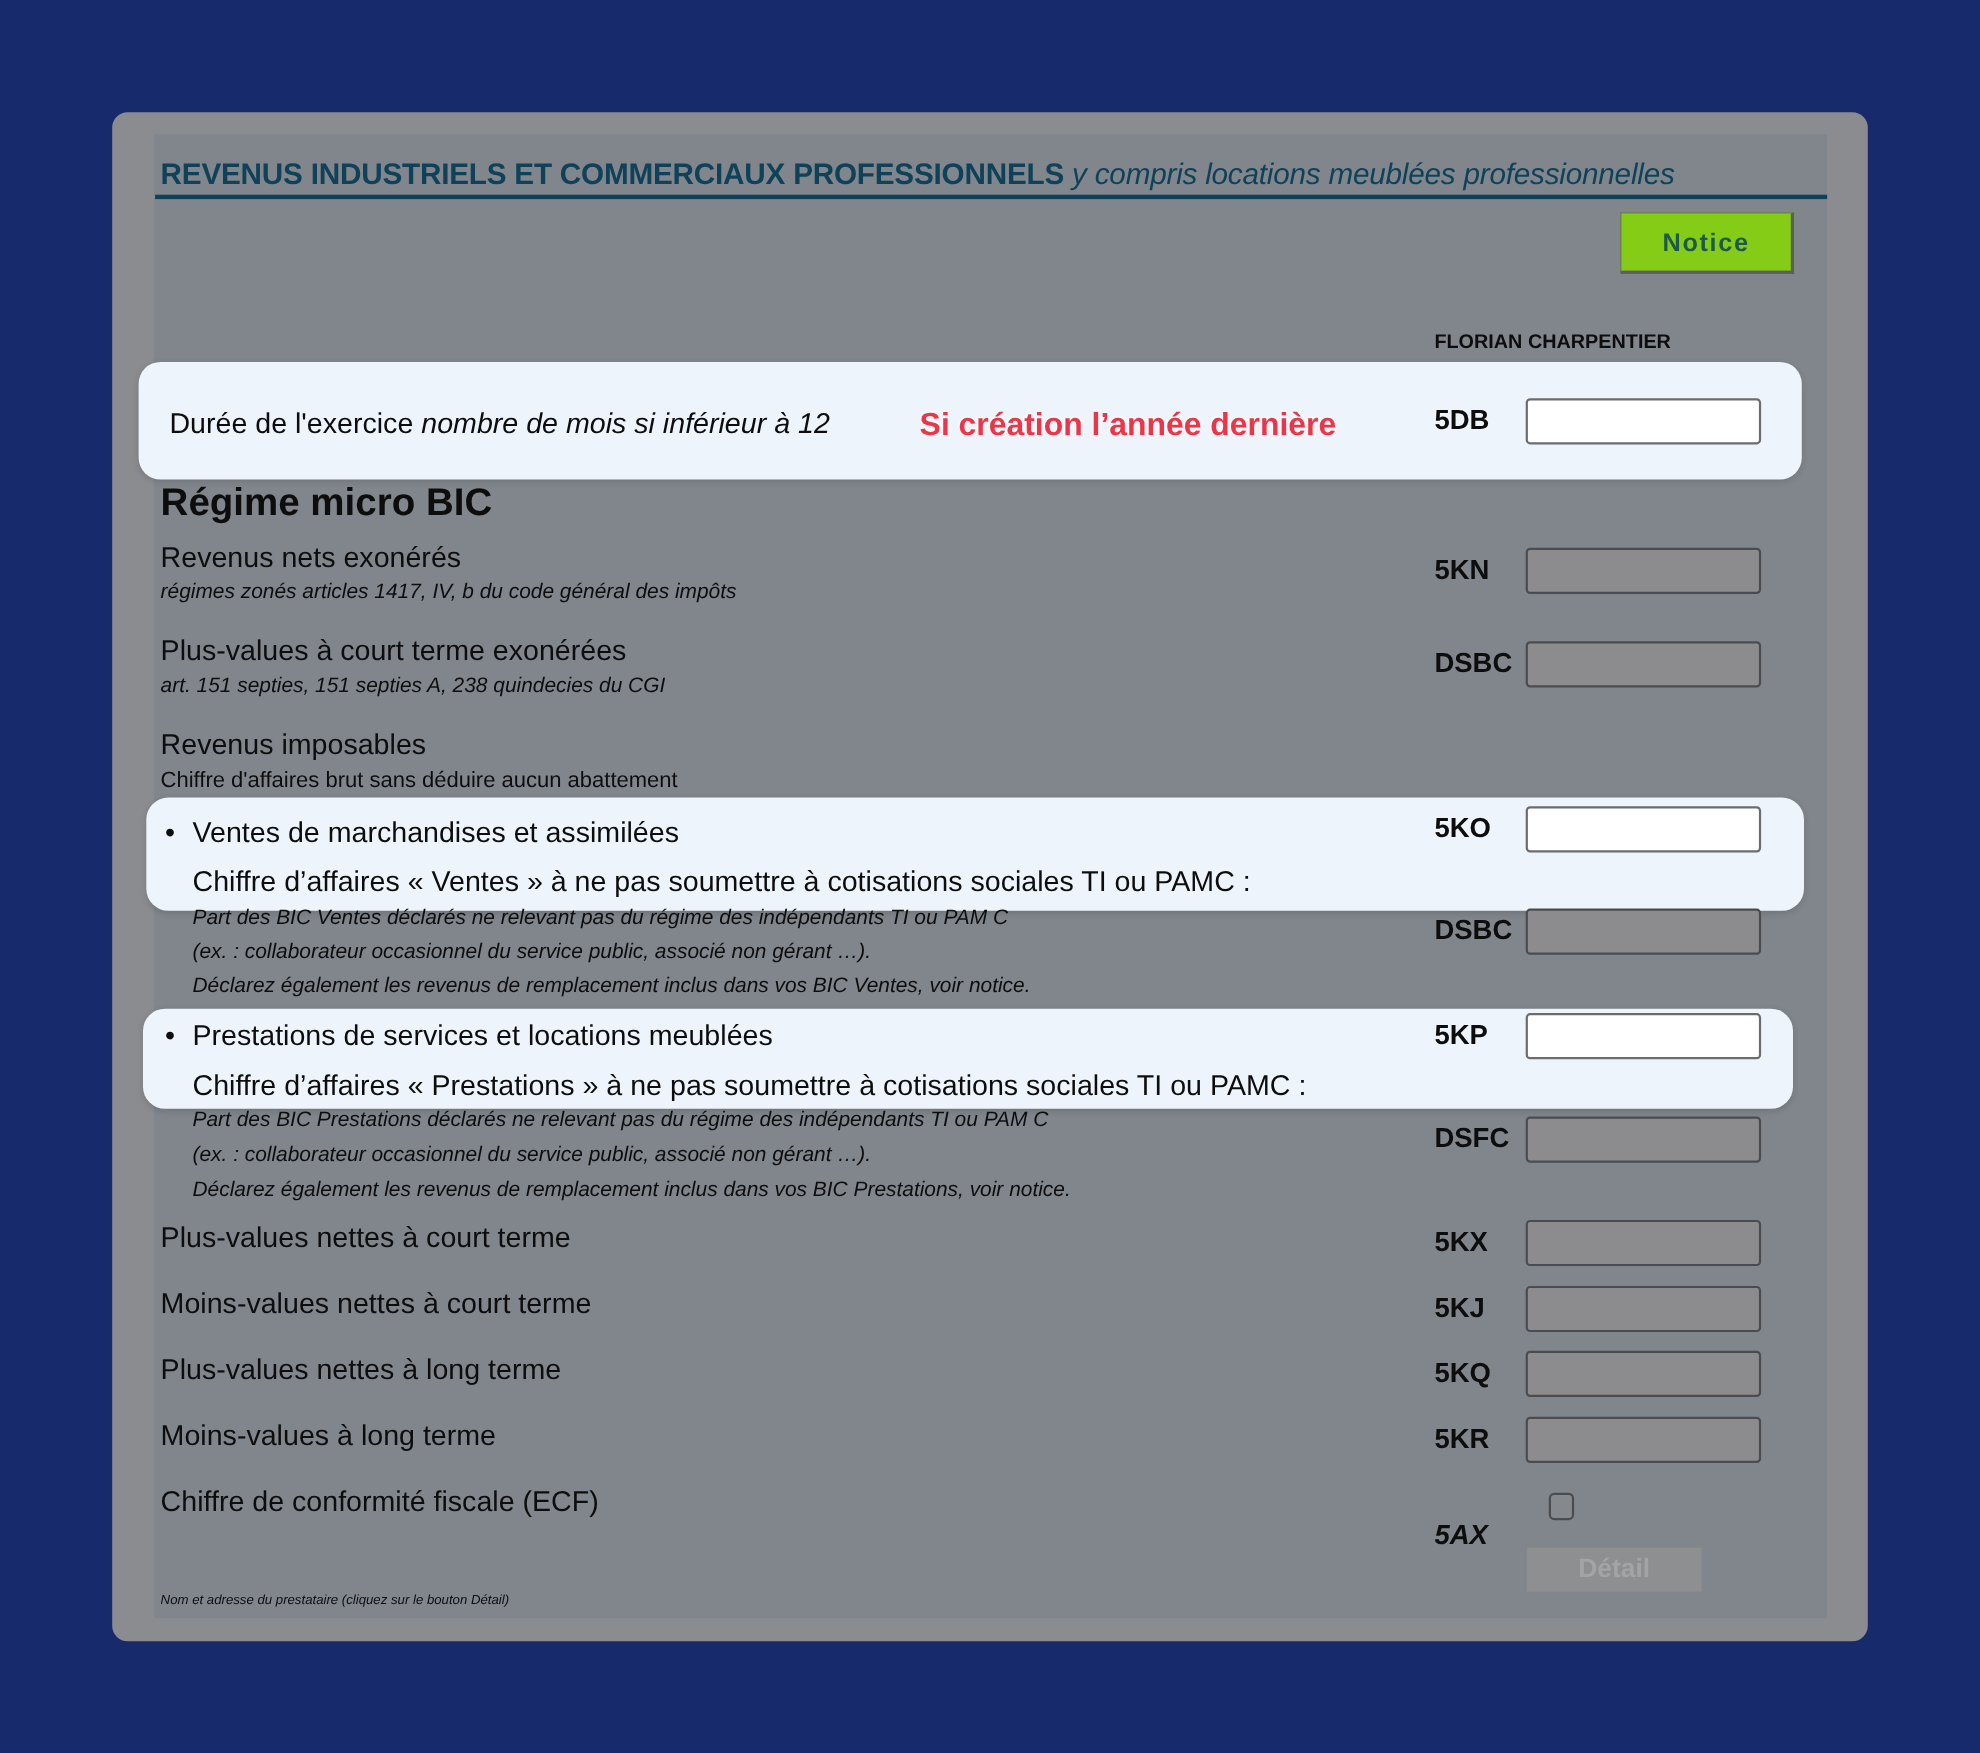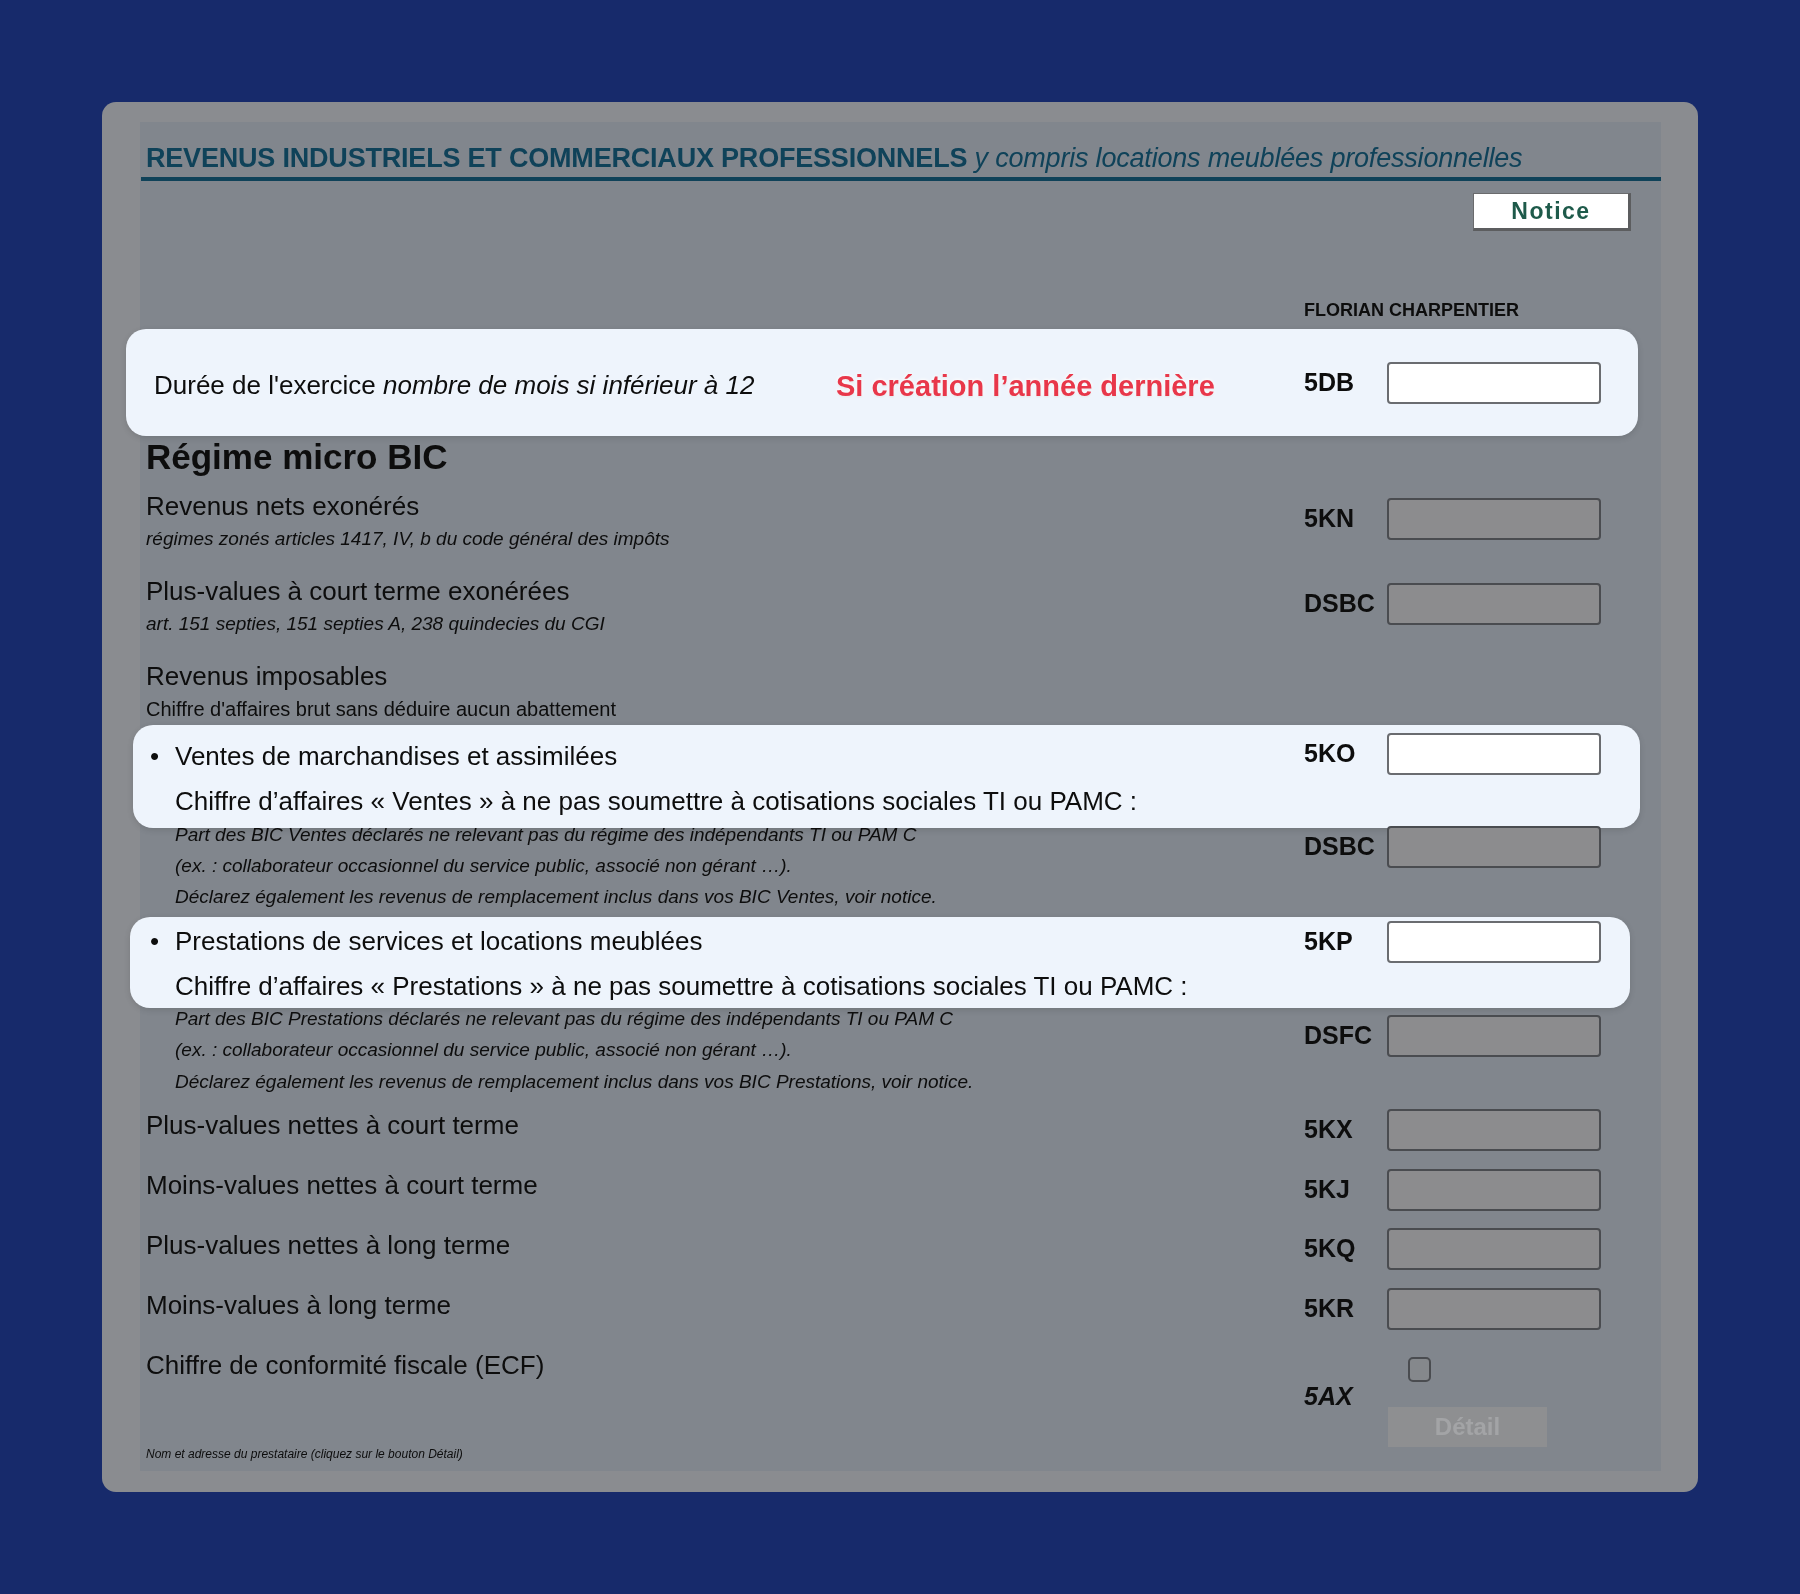--- a/index.html
+++ b/index.html
@@ -16,21 +16,21 @@
     background:#81868d;
   }
   .abs { position:absolute; white-space:nowrap; }
   .title {
     left:146px; top:143px; font-size:27px; color:#0f4259; letter-spacing:-0.2px;
   }
   .title b { font-weight:bold; }
   .title i { font-style:italic; font-weight:normal; }
   .title-rule { position:absolute; left:141px; top:177px; width:1520px; height:4px; background:#0f4259; }
   .notice-btn {
-    left:1473px; top:193px; width:158px; height:38px; background:#ffffff;
+    left:1473px; top:193px; width:158px; height:56px; background:#84cc16;
     border:1px solid #6a6b6d; border-bottom:3px solid #5c5d5f; border-right:3px solid #5c5d5f;
     box-sizing:border-box; color:#1e5a4a; font-weight:bold; font-size:23px; letter-spacing:1.5px;
     display:flex; align-items:center; justify-content:center; cursor:pointer;
   }
   .owner { left:1304px; top:300px; font-size:18px; font-weight:bold; }
   .hl {
     position:absolute; background:#eef4fc; border-radius:20px;
     box-shadow:0 2px 6px rgba(0,0,0,0.12);
   }
   .lbl { font-size:26px; }

